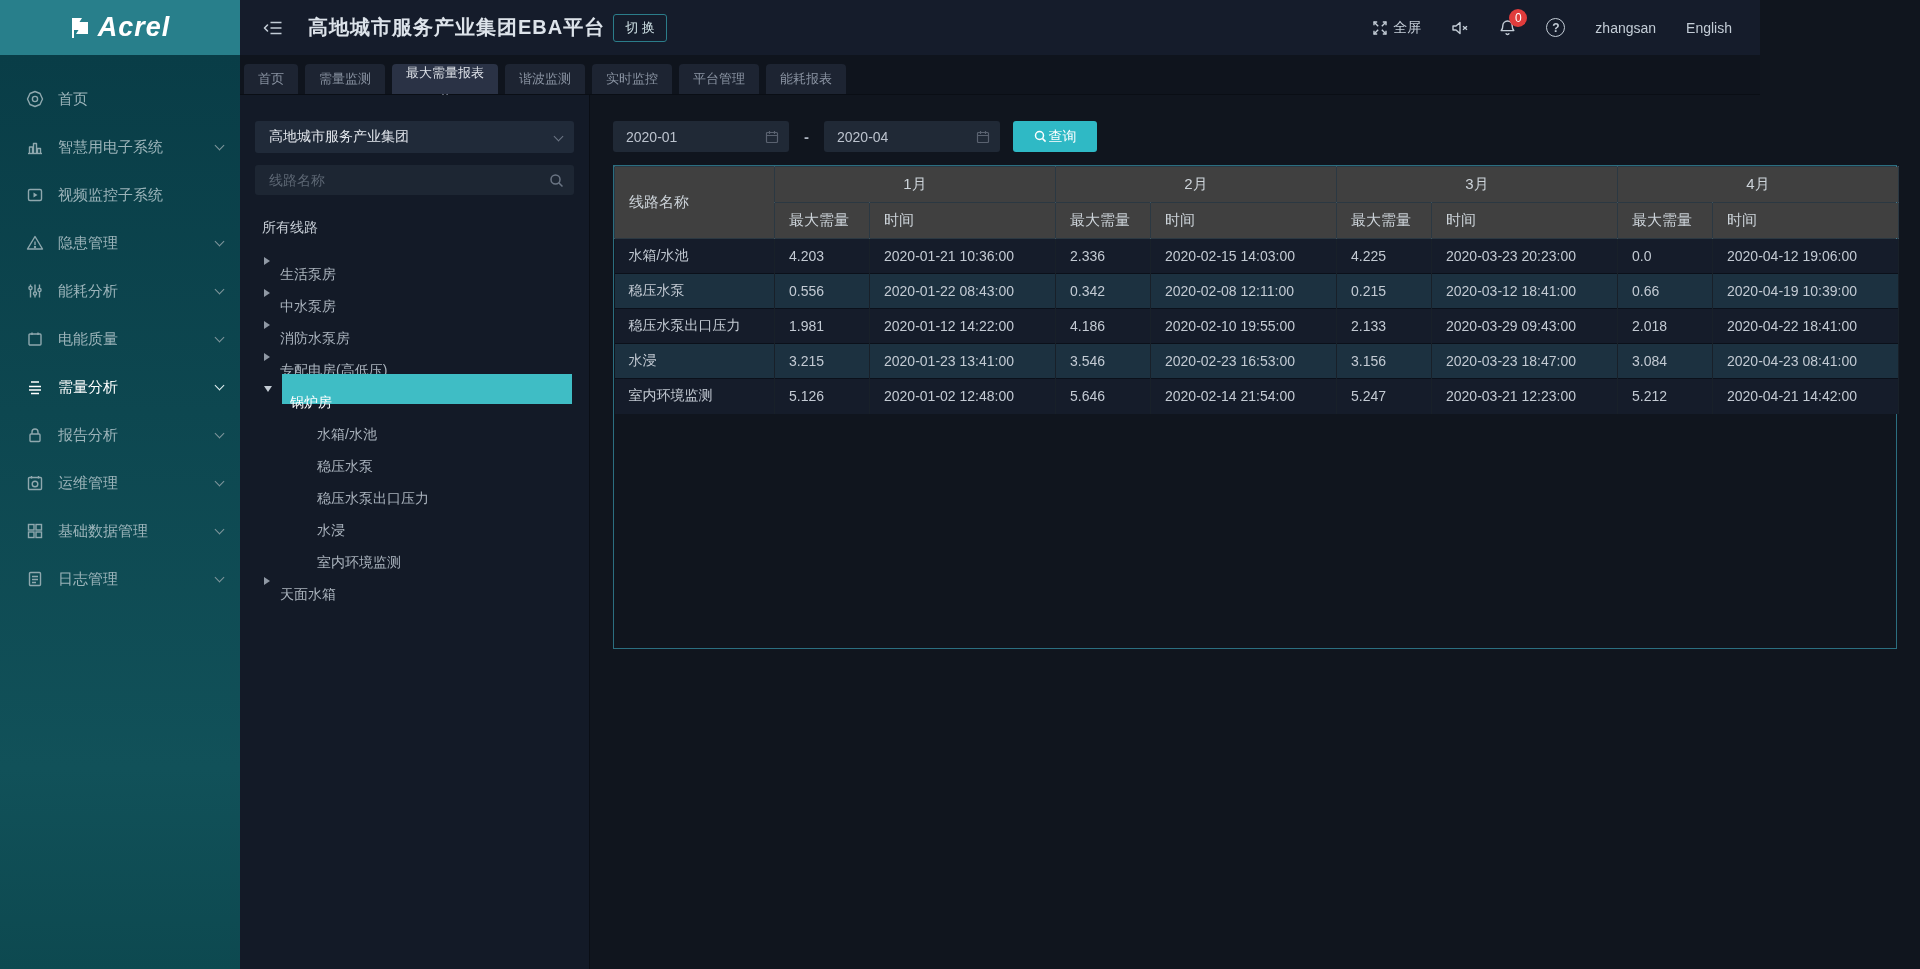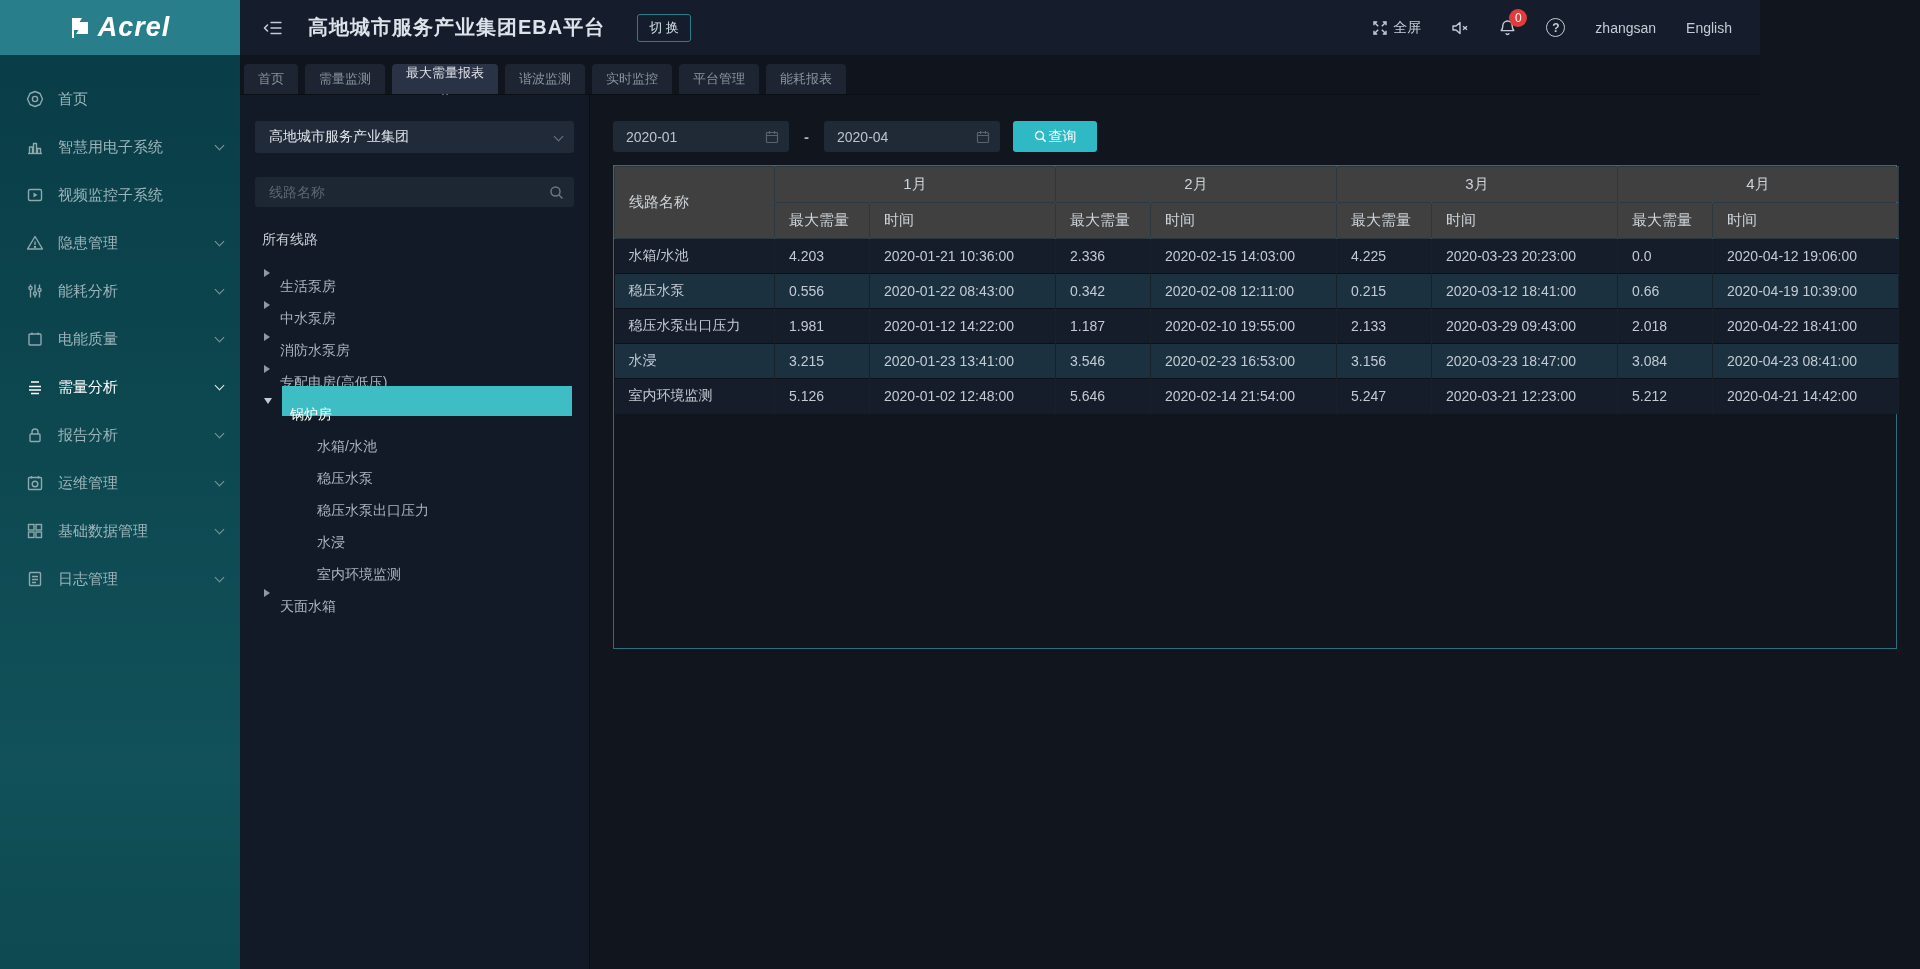--- a/index.html
+++ b/index.html
@@ -8,21 +8,21 @@
   .app { width:1760px; height:969px; display:flex; flex-direction:column; }
 
   
   .header { height:55px; display:flex; background:#151c2b; flex:none; }
   .logo-block { width:240px; height:55px; background:#287f8b; display:flex; align-items:center; justify-content:center; flex:none; }
   .logo { display:flex; align-items:center; gap:6px; color:#fff; }
   .logo-text { font-size:27px; font-weight:bold; font-style:italic; letter-spacing:1px; }
   .header-main { flex:1; display:flex; align-items:center; padding:0 28px 0 20px; }
   .collapse-btn { width:26px; height:26px; display:flex; align-items:center; justify-content:center; cursor:pointer; }
   .app-title { margin-left:22px; font-size:20px; font-weight:bold; color:#dde3ea; letter-spacing:1px; }
-  .switch-btn { margin-left:32px; font-size:13px; color:#d2e4e8; border:1px solid #2b7d8a; border-radius:3px;
+  .switch-btn { margin-left:8px; font-size:13px; color:#d2e4e8; border:1px solid #2b7d8a; border-radius:3px;
                 padding:4px 11px; background:transparent; cursor:pointer; }
   .header-right { margin-left:auto; display:flex; align-items:center; gap:30px; color:#c3ccd6; font-size:14px; }
   .h-item { display:flex; align-items:center; gap:5px; cursor:pointer; }
   .bell-wrap { position:relative; }
   .badge { position:absolute; top:-10px; left:10px; min-width:18px; height:18px; border-radius:9px;
            background:#e03c3c; color:#fff; font-size:12px; display:flex; align-items:center; justify-content:center; padding:0 4px; }
   .help-circle { width:19px; height:19px; border:1.5px solid #c3ccd6; border-radius:50%; display:flex;
                  align-items:center; justify-content:center; font-size:12px; font-weight:bold; }
 
   
@@ -48,21 +48,21 @@
   .tab { height:30px; margin-right:7px; padding:0 14px; display:flex; align-items:center; gap:8px;
          background:#1d2432; border-radius:4px 4px 0 0; color:#8a93a2; font-size:13px; cursor:pointer; white-space:nowrap; }
   .tab.active { background:#2a3245; color:#dfe3e9;flex-direction:column; }
   .tab-close { font-size:13px; color:#8a93a2; line-height:1; }
 
   .content-row { flex:1; display:flex; min-height:0; }
 
   
   .tree-panel { width:350px; flex:none; background:#131a27; border-right:1px solid #0a0e15; padding:26px 15px 0 15px; }
   .select-box { height:32px; background:#202a39; border-radius:3px; display:flex; align-items:center;
-                padding:0 12px 0 14px; color:#e3e7ed; font-size:14px; cursor:pointer; margin-bottom:24px; }
+                padding:0 12px 0 14px; color:#e3e7ed; font-size:14px; cursor:pointer; margin-bottom:12px; }
   .select-box .chev { margin-left:auto; margin-top:-2px; border-color:#6b7584; }
   .search-box { height:30px; background:#1d2633; border-radius:3px; display:flex; align-items:center;
                 padding:0 10px 0 14px; margin-bottom:16px; }
   .search-box input { flex:1; background:transparent; border:none; outline:none; color:#c6ccd6; font-size:14px;
                       font-family:inherit; }
   .search-box input::placeholder { color:#5c6673; }
   .tree-root { color:#c6cdd5; font-size:14px; padding:8px 0 8px 7px; }
   .tree-row { height:32px; display:flex; align-items:center; font-size:14px; color:#aab3bd; cursor:pointer; }
   .caret-right { width:0; height:0; border-left:6px solid #8f98a4; border-top:4.5px solid transparent;
                  border-bottom:4.5px solid transparent; margin:0 10px 0 9px; flex:none; }
@@ -457,21 +457,21 @@
                   <td>2020-02-08 12:11:00</td>
                   <td>0.215</td>
                   <td>2020-03-12 18:41:00</td>
                   <td>0.66</td>
                   <td>2020-04-19 10:39:00</td>
                 </tr>
                 <tr class="odd">
                   <td>稳压水泵出口压力</td>
                   <td>1.981</td>
                   <td>2020-01-12 14:22:00</td>
-                  <td>1.187</td>
+                  <td>4.186</td>
                   <td>2020-02-10 19:55:00</td>
                   <td>2.133</td>
                   <td>2020-03-29 09:43:00</td>
                   <td>2.018</td>
                   <td>2020-04-22 18:41:00</td>
                 </tr>
                 <tr class="even">
                   <td>水浸</td>
                   <td>3.215</td>
                   <td>2020-01-23 13:41:00</td>

